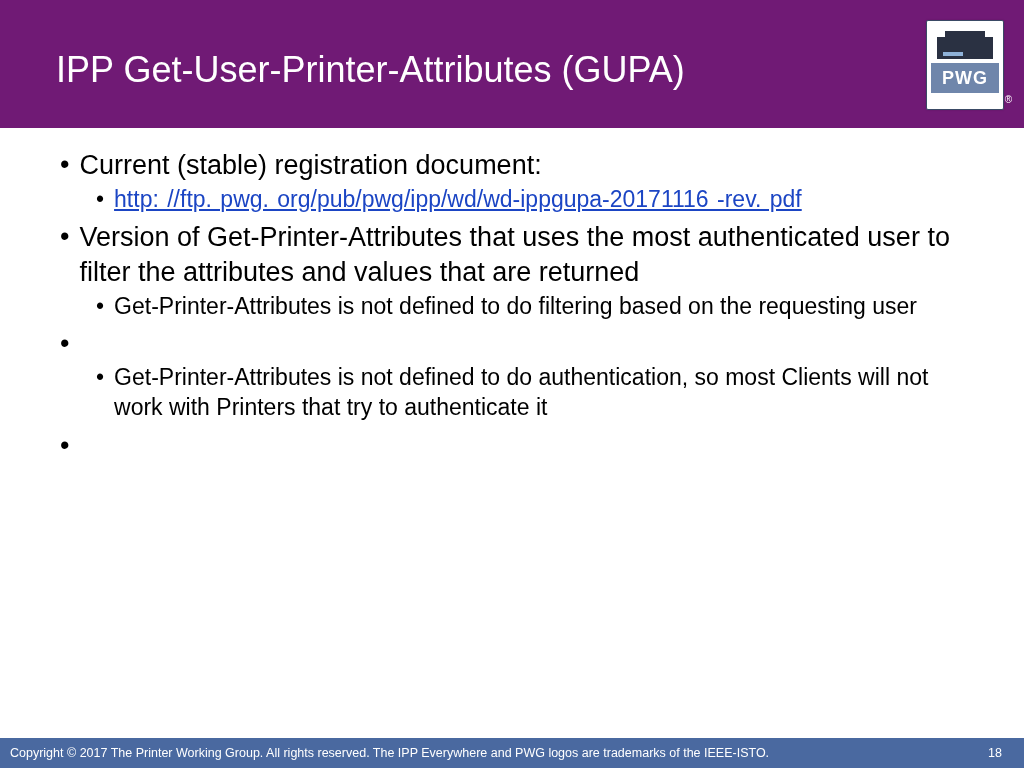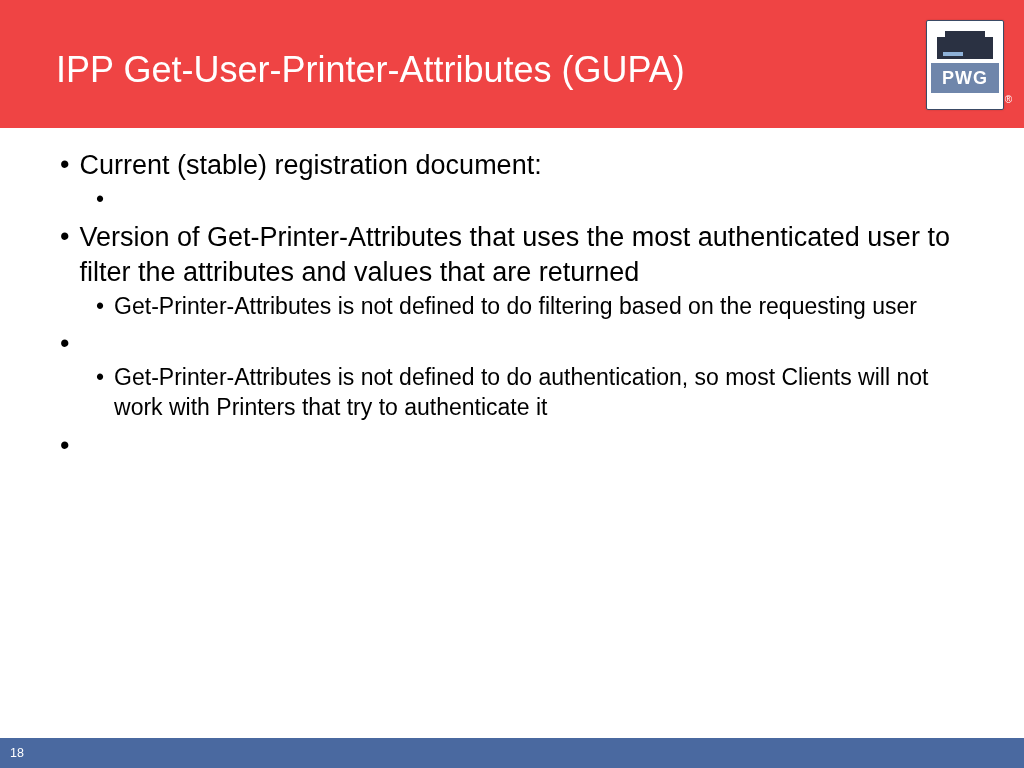--- a/index.html
+++ b/index.html
@@ -1,19 +1,19 @@
 <!DOCTYPE html>
 <html><head>
 <meta charset="utf-8">
 <style>
   * { margin: 0; padding: 0; box-sizing: border-box; }
   html, body { width: 1024px; height: 768px; font-family: Verdana, Arial, sans-serif; background: #fff; overflow: hidden; }
   .slide { width: 1024px; height: 768px; position: relative; }
   .header {
-    width: 100%; height: 128px; background: #ef4444;
+    width: 100%; height: 128px; background: #701a75;
     display: flex; align-items: center; padding: 12px 18px 0 56px;
   }
   .title { color: #fff; font-size: 36px; font-weight: 400; letter-spacing: 0px; white-space: nowrap; }
   .logo-box {
     position: absolute; top: 20px; right: 20px; width: 78px; height: 90px;
     background: #fff; border: 1px solid #3a4a65; border-radius: 2px;
     display: flex; flex-direction: column; align-items: center; justify-content: center;
     box-shadow: 0 0 2px rgba(0,0,0,0.2);
   }
   .logo-printer {
@@ -69,20 +69,21 @@
     <ul class="lvl1">
       <li>
         <div class="row">
           <span class="b1">•</span>
           <span class="t1">Current (stable) registration document:</span>
         </div>
         <ul class="lvl2">
           <li>
             <div class="row">
               <span class="b2">•</span>
+              <a class="t2 link">http: //ftp. pwg. org/pub/pwg/ipp/wd/wd-ippgupa-20171116 -rev. pdf</a>
             </div>
           </li>
         </ul>
       </li>
 
       <li>
         <div class="row">
           <span class="b1">•</span>
           <span class="t1">Version of Get-Printer-Attributes that uses the most authenticated user to filter the attributes and values that are returned</span>
         </div>
@@ -112,15 +113,16 @@
 
       <li>
         <div class="row">
           <span class="b1">•</span>
         </div>
       </li>
     </ul>
   </div>
 
   <div class="footer">
+    <span>Copyright © 2017 The Printer Working Group. All rights reserved. The IPP Everywhere and PWG logos are trademarks of the IEEE-ISTO.</span>
     <span>18</span>
   </div>
 </div>
 
 </body></html>

